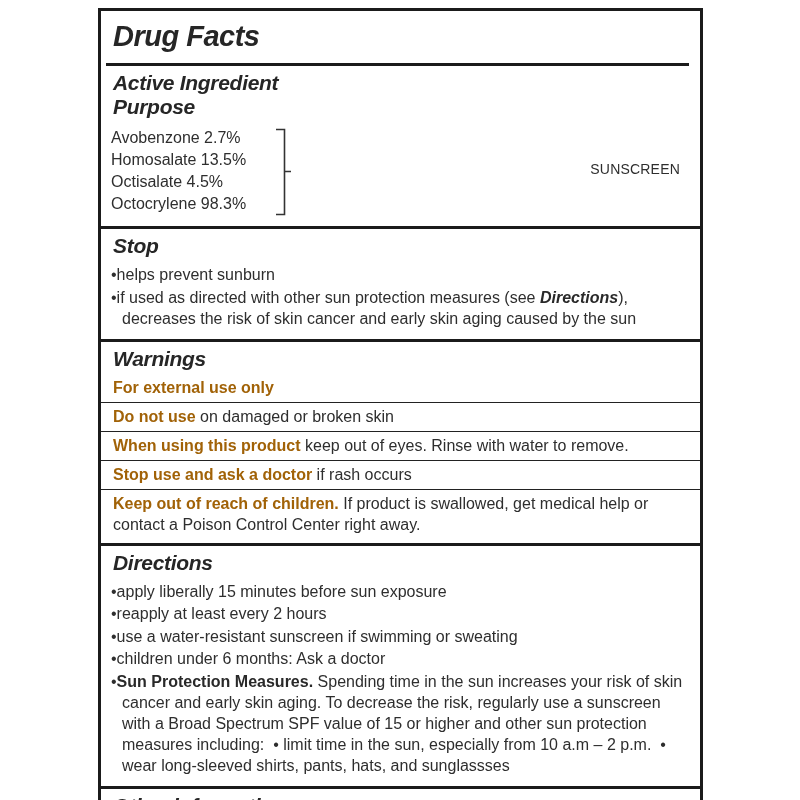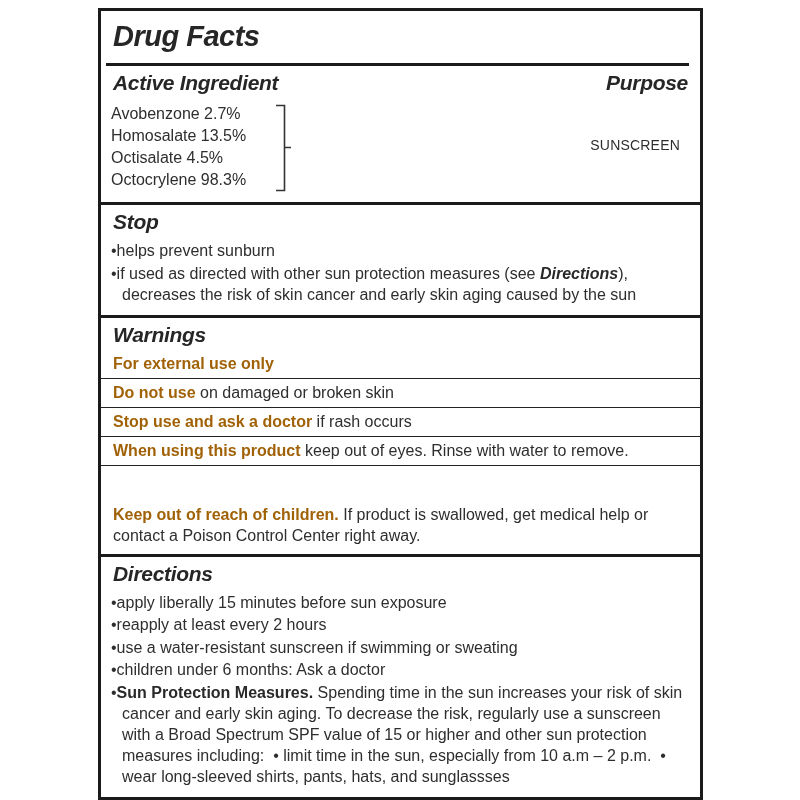--- a/index.html
+++ b/index.html
@@ -38,20 +38,21 @@
     letter-spacing: -0.3px;
     color: #262626;
     padding: 5px 12px 0 12px;
   }
   
   .ai-headrow {
     display: flex;
     justify-content: space-between;
     align-items: baseline;
     padding: 5px 12px 0 12px;
+    flex-direction: column;
   }
   .ai-headrow .sec-heading { padding: 0; }
   .ai-body {
     position: relative;
     margin: 8px 20px 9px 10px;
     min-height: 90px;
   }
   .ingredient-line { font-size: 16px; line-height: 22px; white-space: pre-wrap; }
   .ai-bracket { position: absolute; left: 162px; top: 1px; }
   .purpose-value {
@@ -75,21 +76,21 @@
   .uses-bold { font-weight: bold; font-style: italic; color: #292929; }
   
   .warn-rows { margin-top: 3px; }
   .warn-row {
     font-size: 16px;
     line-height: 21px;
     padding: 3px 12px 4px 12px;
     border-bottom: 1.5px solid #222;
     white-space: pre-wrap;
   }
-  .warn-row:last-child { border-bottom: none; padding-bottom: 8px; margin-top: 35px; }
+  .warn-row:last-child { border-bottom: none; padding-bottom: 8px; }
   .warn-row b { font-weight: bold; color: #a16207; }
 </style>
 </head>
 <body>
 
 <div class="panel">
 
   <h1 class="panel-title">Drug Facts</h1>
 
   <div class="section first">
@@ -117,22 +118,22 @@
       <li><span>helps prevent sunburn</span><span class="uses-bold"></span><span></span></li>
       <li><span>if used as directed with other sun protection measures (see </span><span class="uses-bold">Directions</span><span>), decreases the risk of skin cancer and early skin aging caused by the sun</span></li>
     </ul>
   </div>
 
   <div class="section">
     <div class="sec-heading">Warnings</div>
     <div class="warn-rows">
       <div class="warn-row"><b>For external use only</b><span></span></div>
       <div class="warn-row"><b>Do not use</b><span> on damaged or broken skin</span></div>
+      <div class="warn-row"><b>When using this product</b><span> keep out of eyes. Rinse with water to remove.</span></div>
       <div class="warn-row"><b>Stop use and ask a doctor</b><span> if rash occurs</span></div>
-      <div class="warn-row"><b>When using this product</b><span> keep out of eyes. Rinse with water to remove.</span></div>
       <div class="warn-row"><b>Keep out of reach of children.</b><span> If product is swallowed, get medical help or contact a Poison Control Center right away.</span></div>
     </div>
   </div>
 
   <div class="section">
     <div class="sec-heading">Directions</div>
     <ul class="bullets">
       <li><b></b><span>apply liberally 15 minutes before sun exposure</span></li>
       <li><b></b><span>reapply at least every 2 hours</span></li>
       <li><b></b><span>use a water-resistant sunscreen if swimming or sweating</span></li>

